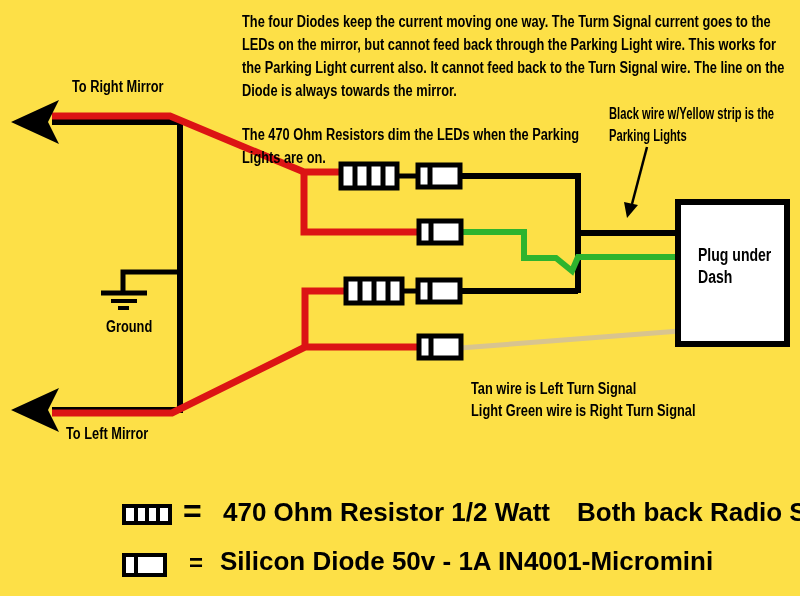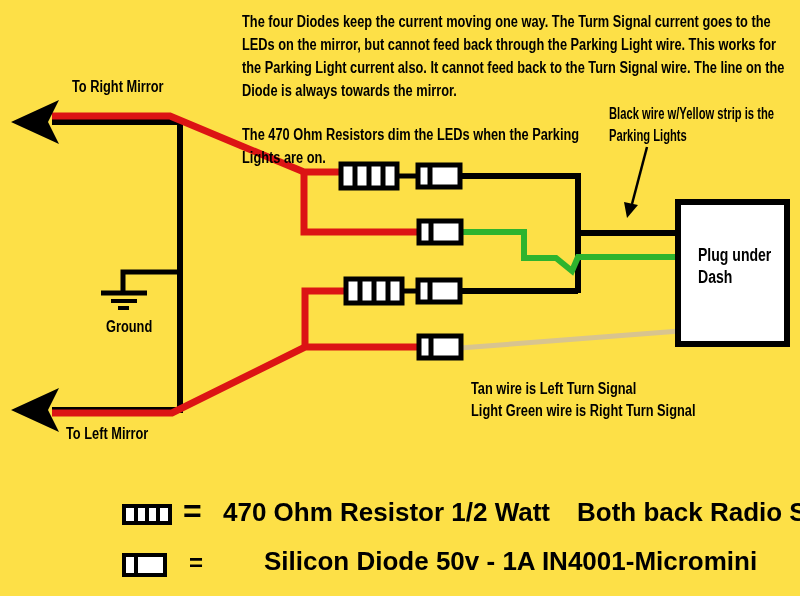--- a/index.html
+++ b/index.html
@@ -136,17 +136,17 @@
 
   <div class="txt plugtxt" style="left:698px;top:244px;">
     <div>Plug under</div>
     <div>Dash</div>
   </div>
 
   <div class="txt eq1" style="left:183px;top:496px;">=</div>
   <div class="txt legendtxt" style="left:223px;top:500px;">470 Ohm Resistor 1/2 Watt</div>
 
   <div class="txt eq2" style="left:189px;top:551px;">=</div>
-  <div class="txt legendtxt" style="left:220px;top:549px;margin-left:44px;">Silicon Diode 50v - 1A IN4001-Micromini</div>
+  <div class="txt legendtxt" style="left:220px;top:549px;">Silicon Diode 50v - 1A IN4001-Micromini</div>
 
   <div class="txt legendtxt" style="left:577px;top:500px;">Both back Radio Shack</div>
 
 </div>
 
 </body></html>

